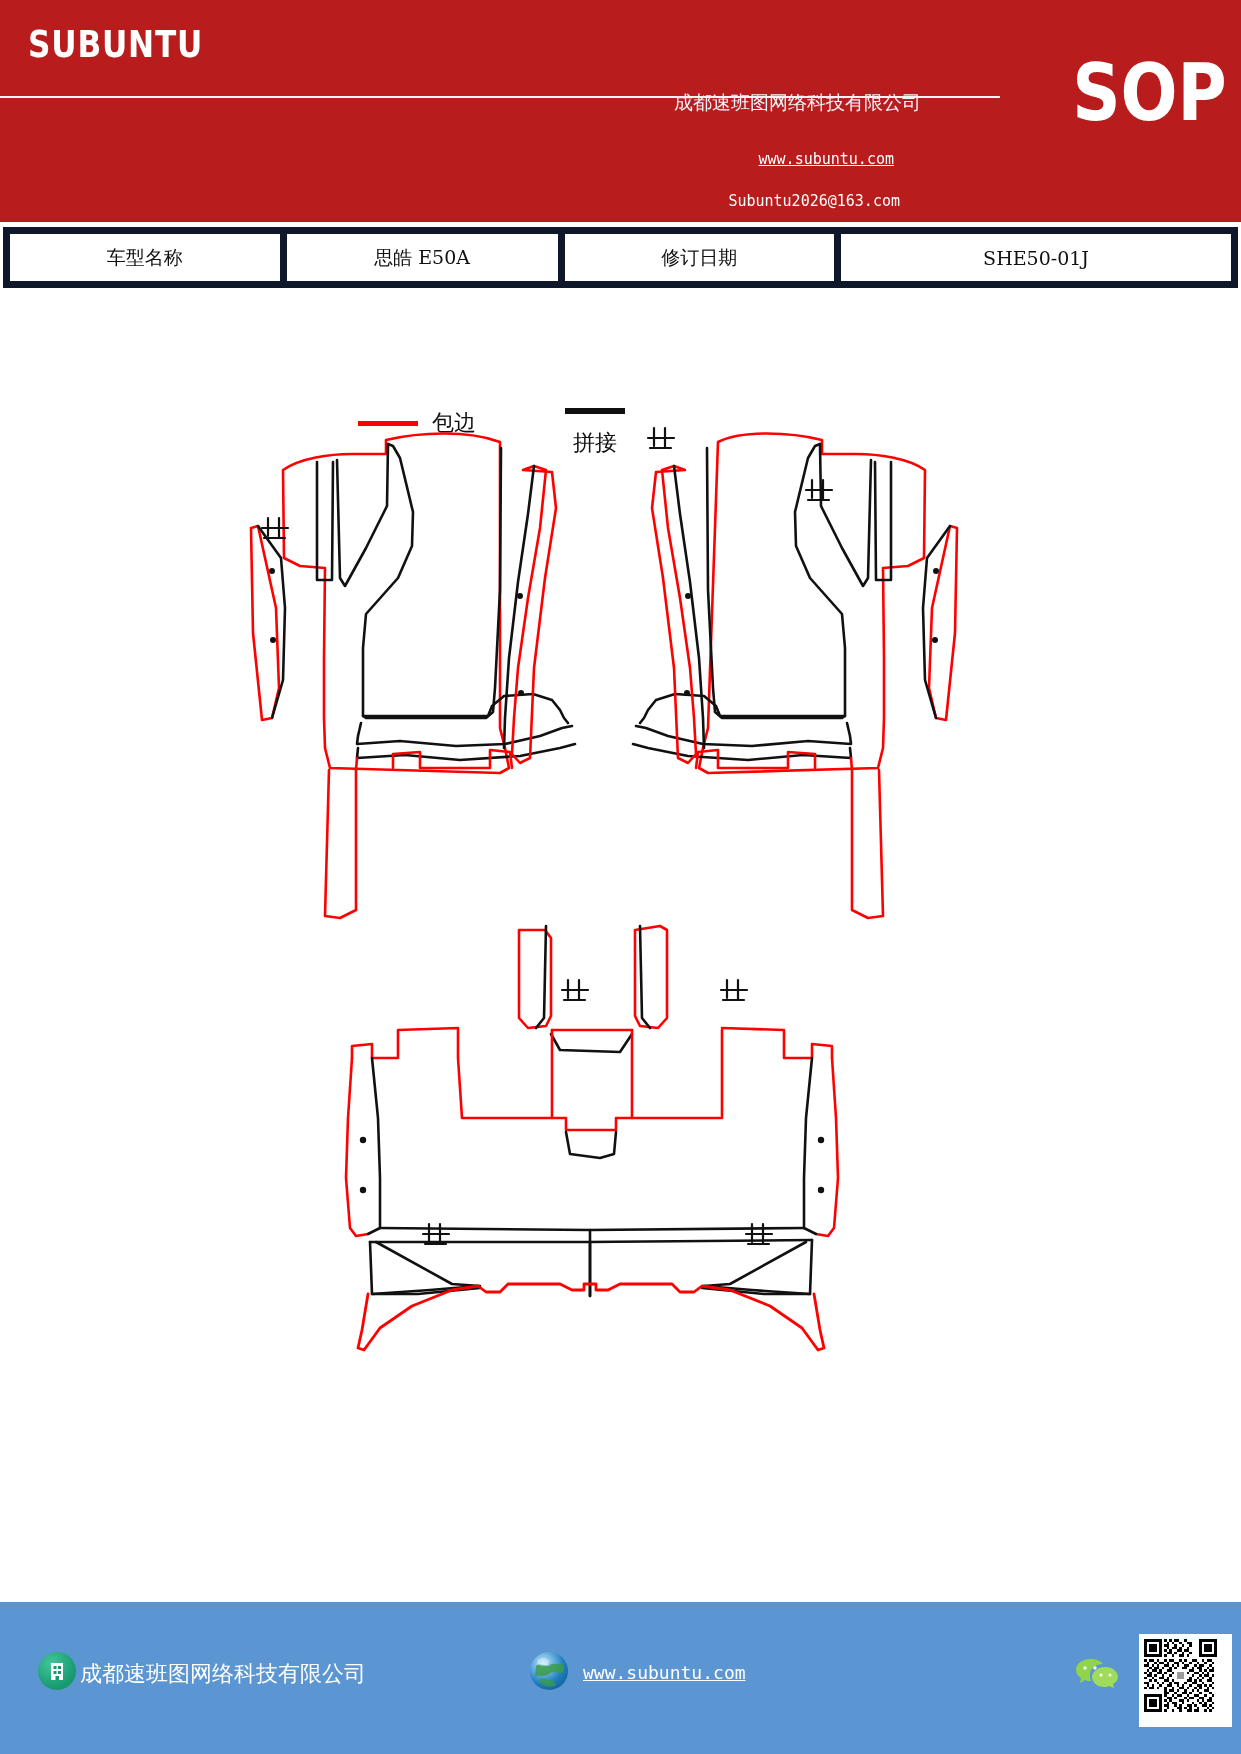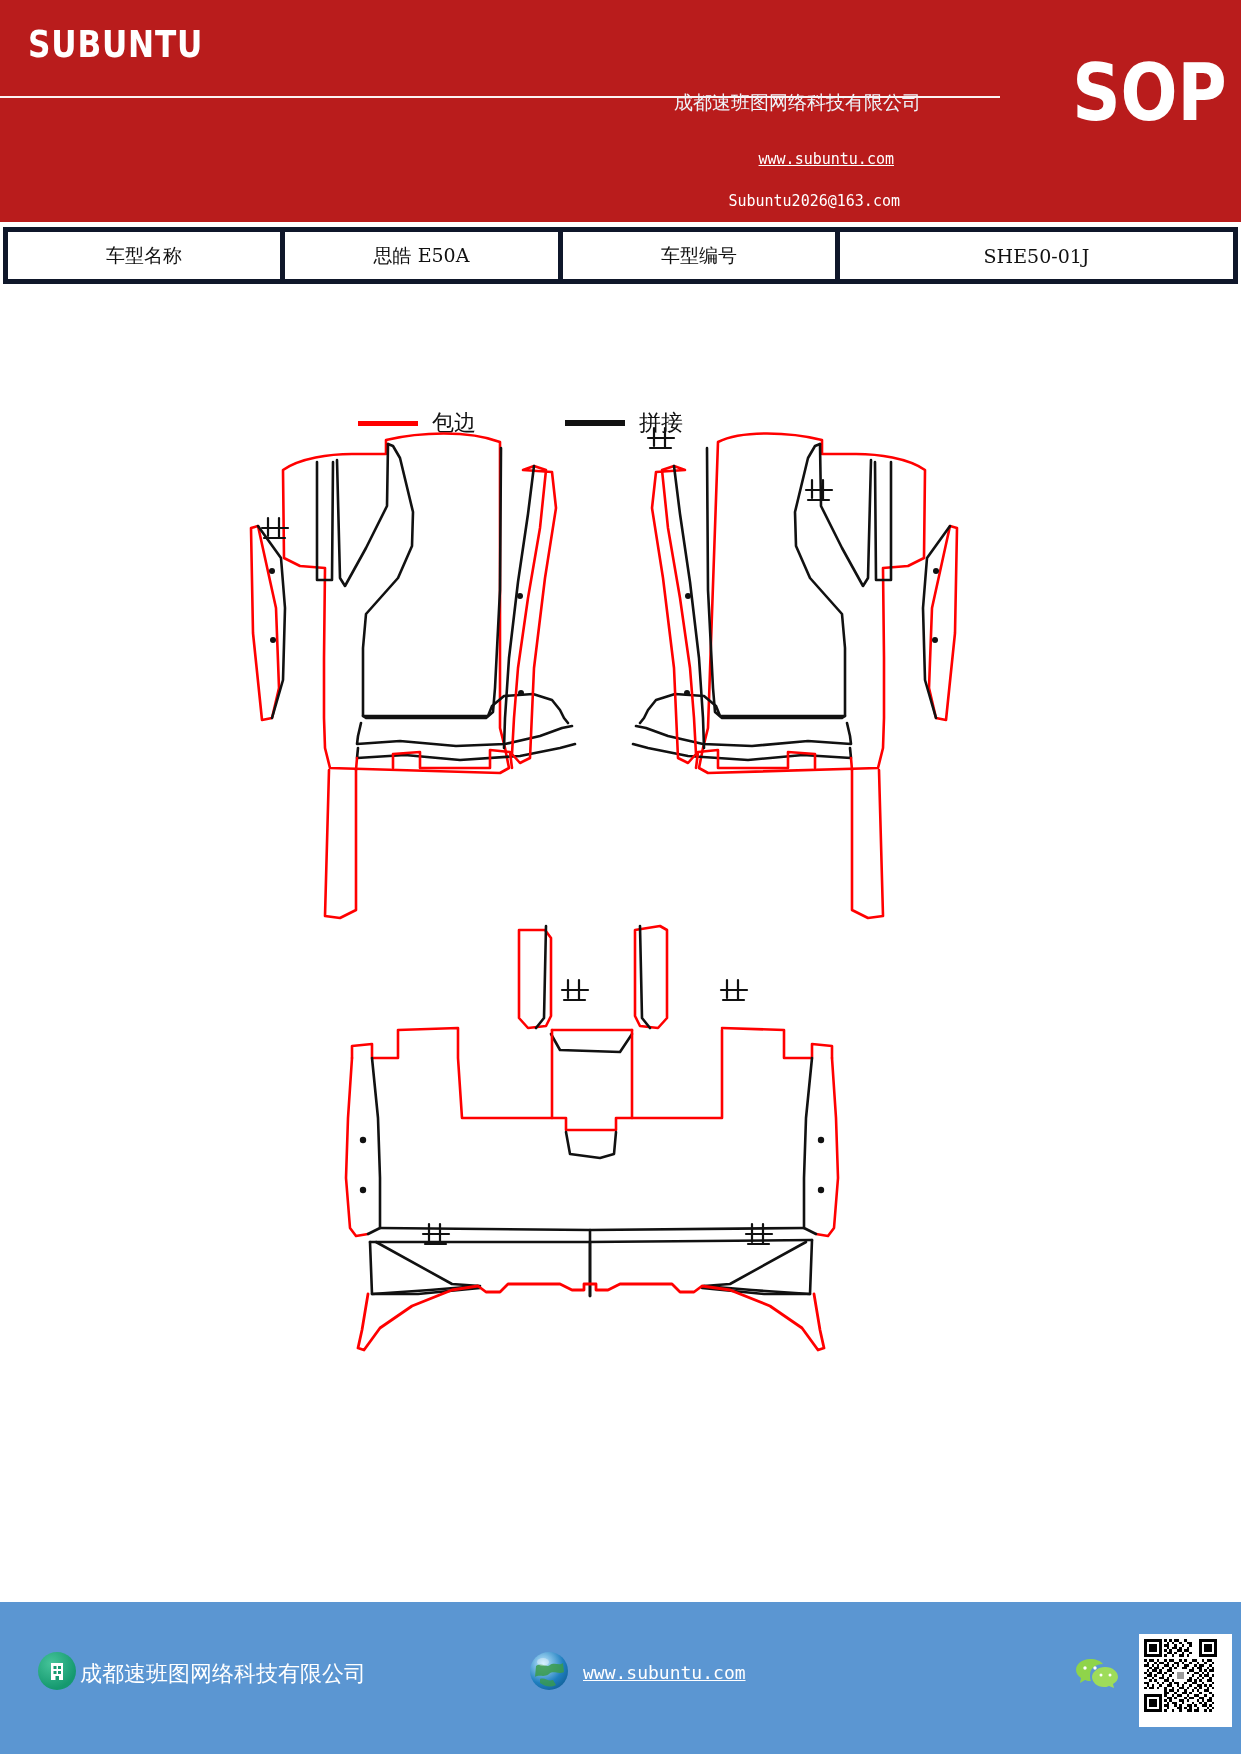--- a/index.html
+++ b/index.html
@@ -52,37 +52,37 @@
     font-family:"DejaVu Sans",sans-serif;
     font-weight:bold;font-size:78px;color:#ffffff;line-height:.9;
     transform:scaleX(0.86);transform-origin:right center;
   }
   
   .info-table{
     position:absolute;left:3px;top:227px;width:1235px;
     border-collapse:collapse;
   }
   .info-table td{
-    border:5px solid #0f172a;
+    border:7px solid #0f172a;
     height:45px;text-align:center;vertical-align:middle;
     font-family:"DejaVu Serif",serif;
     font-size:19px;color:#111;
   }
   .c1{width:278px;}
   .c2{width:278px;}
   .c3{width:278px;}
   .c4{width:401px;}
   .val{font-family:"DejaVu Sans",sans-serif;font-size:18px;}
   
   .legend{
     position:absolute;left:0;top:398px;width:1241px;height:34px;margin-top:10px;
   }
   .legend-item{position:absolute;display:flex;align-items:center;gap:14px;}
   .lg1{left:358px;top:0;}
-  .lg2{left:565px;top:0;}
+  .lg2{left:565px;top:0;flex-direction:column;}
   .swatch{display:block;width:60px;height:5px;}
   .sw-red{background:#ff0000;}
   .sw-black{background:#111111;height:6px;}
   .legend-label{
     font-family:"DejaVu Serif",serif;font-size:22px;color:#111;
   }
   
   .drawing{
     position:absolute;left:0;top:418px;width:1241px;height:1000px;
   }
@@ -130,21 +130,21 @@
   <div class="site">www.subuntu.com</div>
   <div class="mail">Subuntu2026@163.com</div>
   <div class="sop">SOP</div>
 </div>
 
 <table class="info-table">
   <tbody>
     <tr>
       <td class="c1">车型名称</td>
       <td class="c2 val">思皓 E50A</td>
-      <td class="c3">车型编号</td>
+      <td class="c3">修订日期</td>
       <td class="c4 val">SHE50-01J</td>
     </tr>
   </tbody>
 </table>
 
 <div class="legend">
   <div class="legend-item lg1">
     <span class="swatch sw-red"></span>
     <span class="legend-label">包边</span>
   </div>

